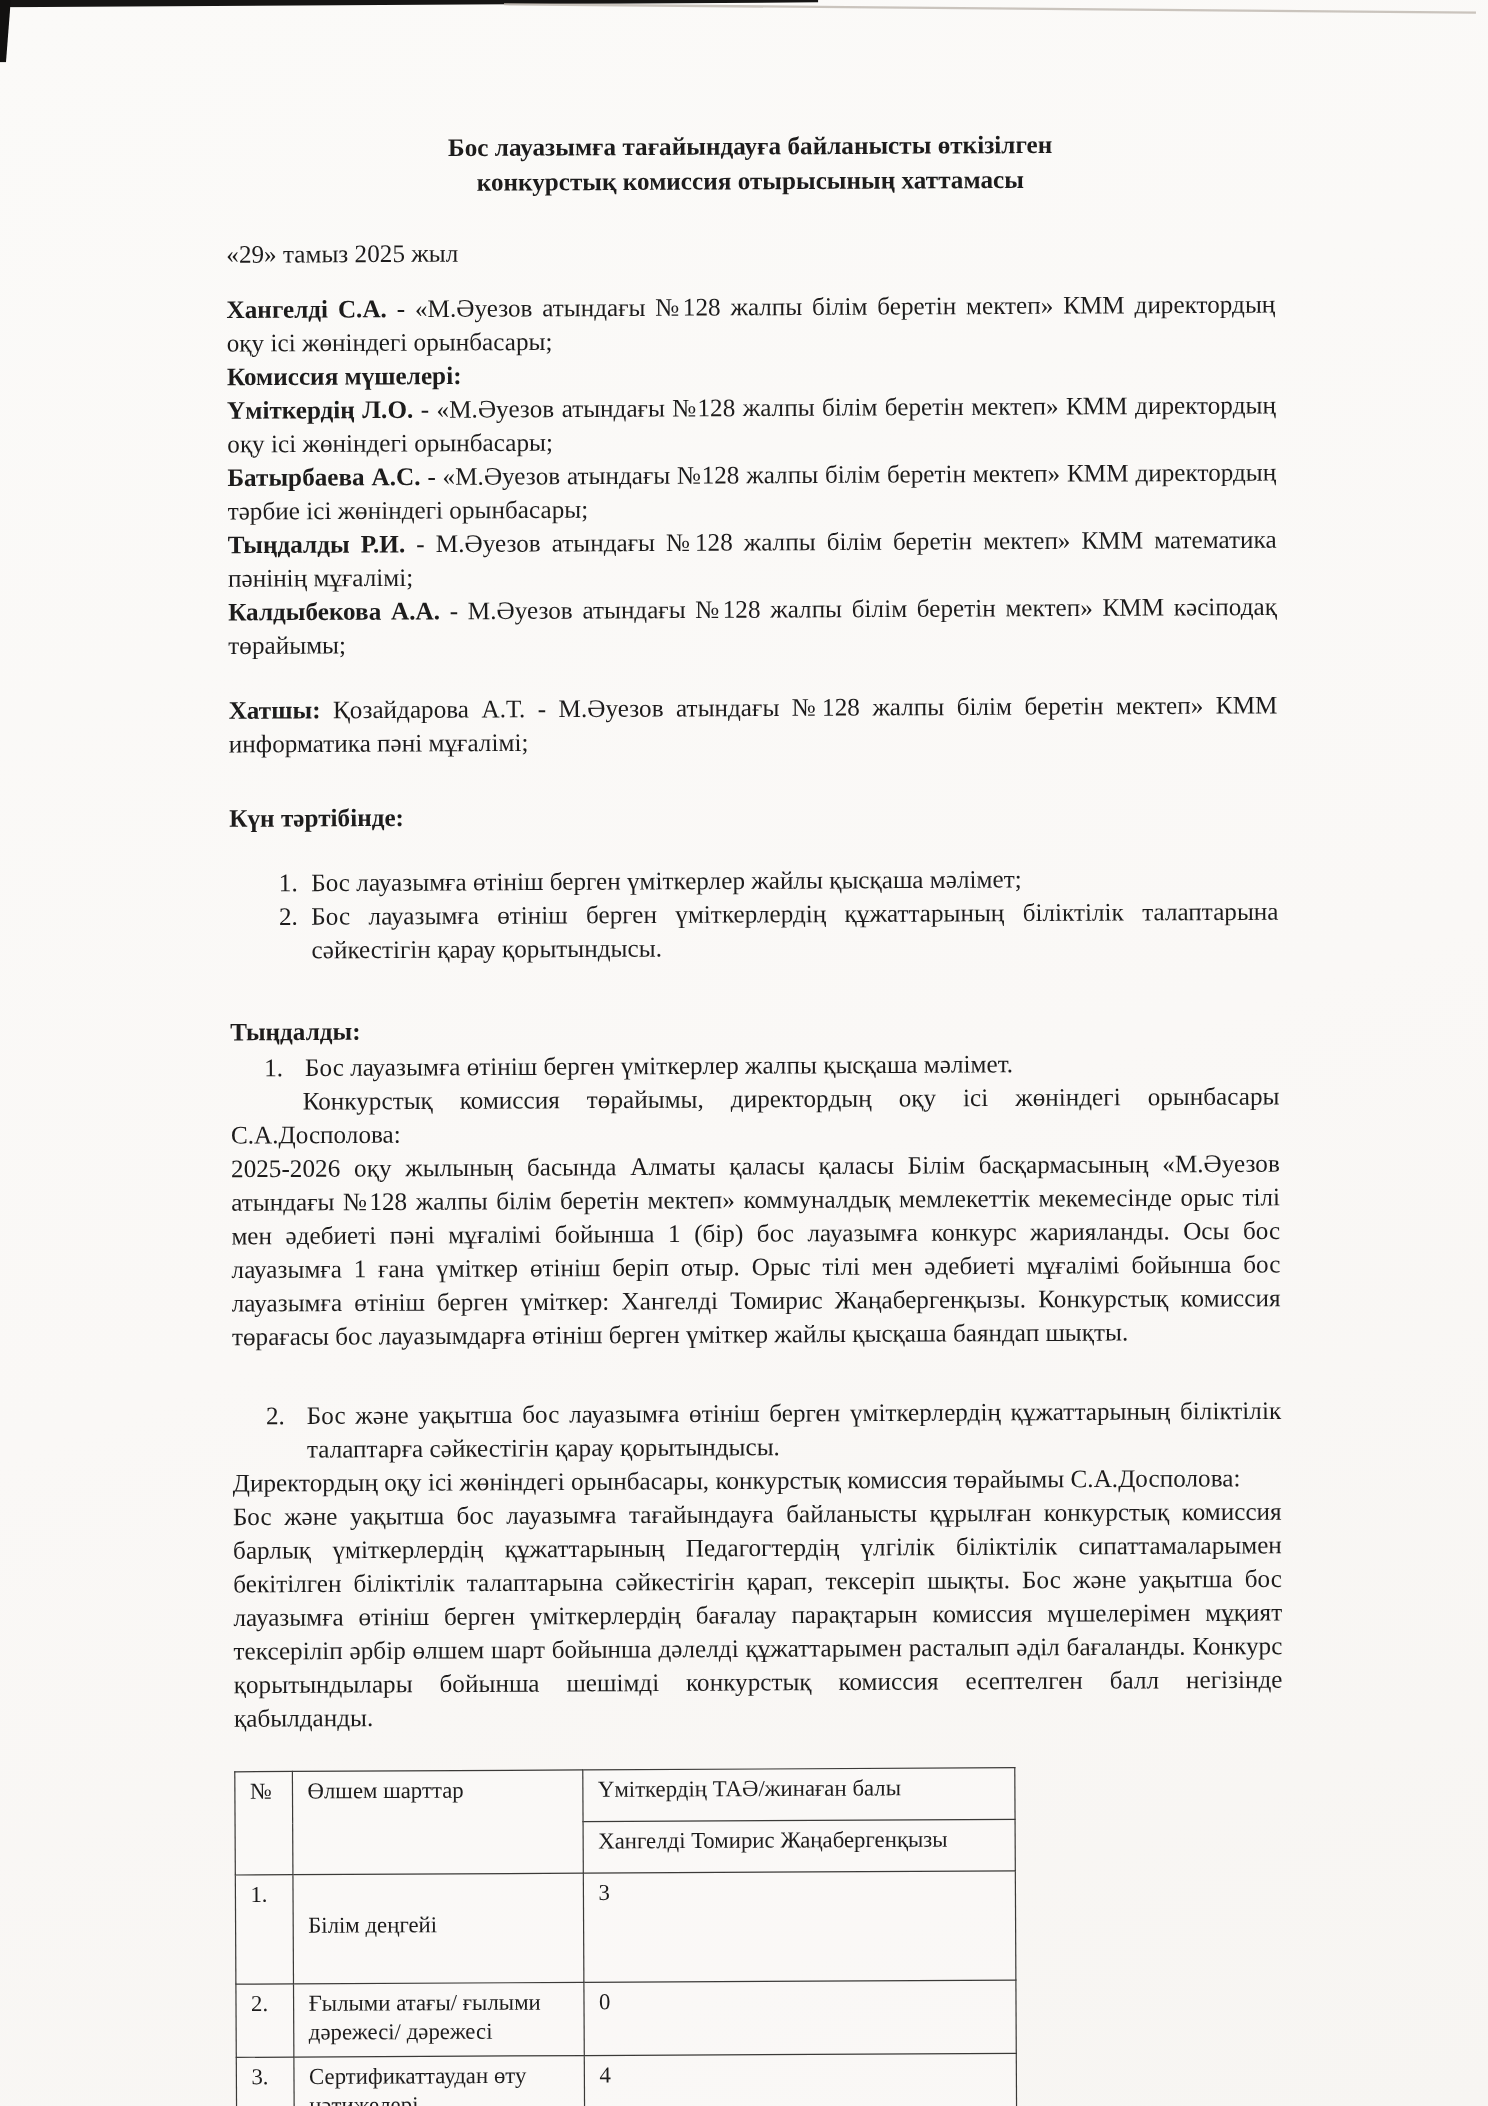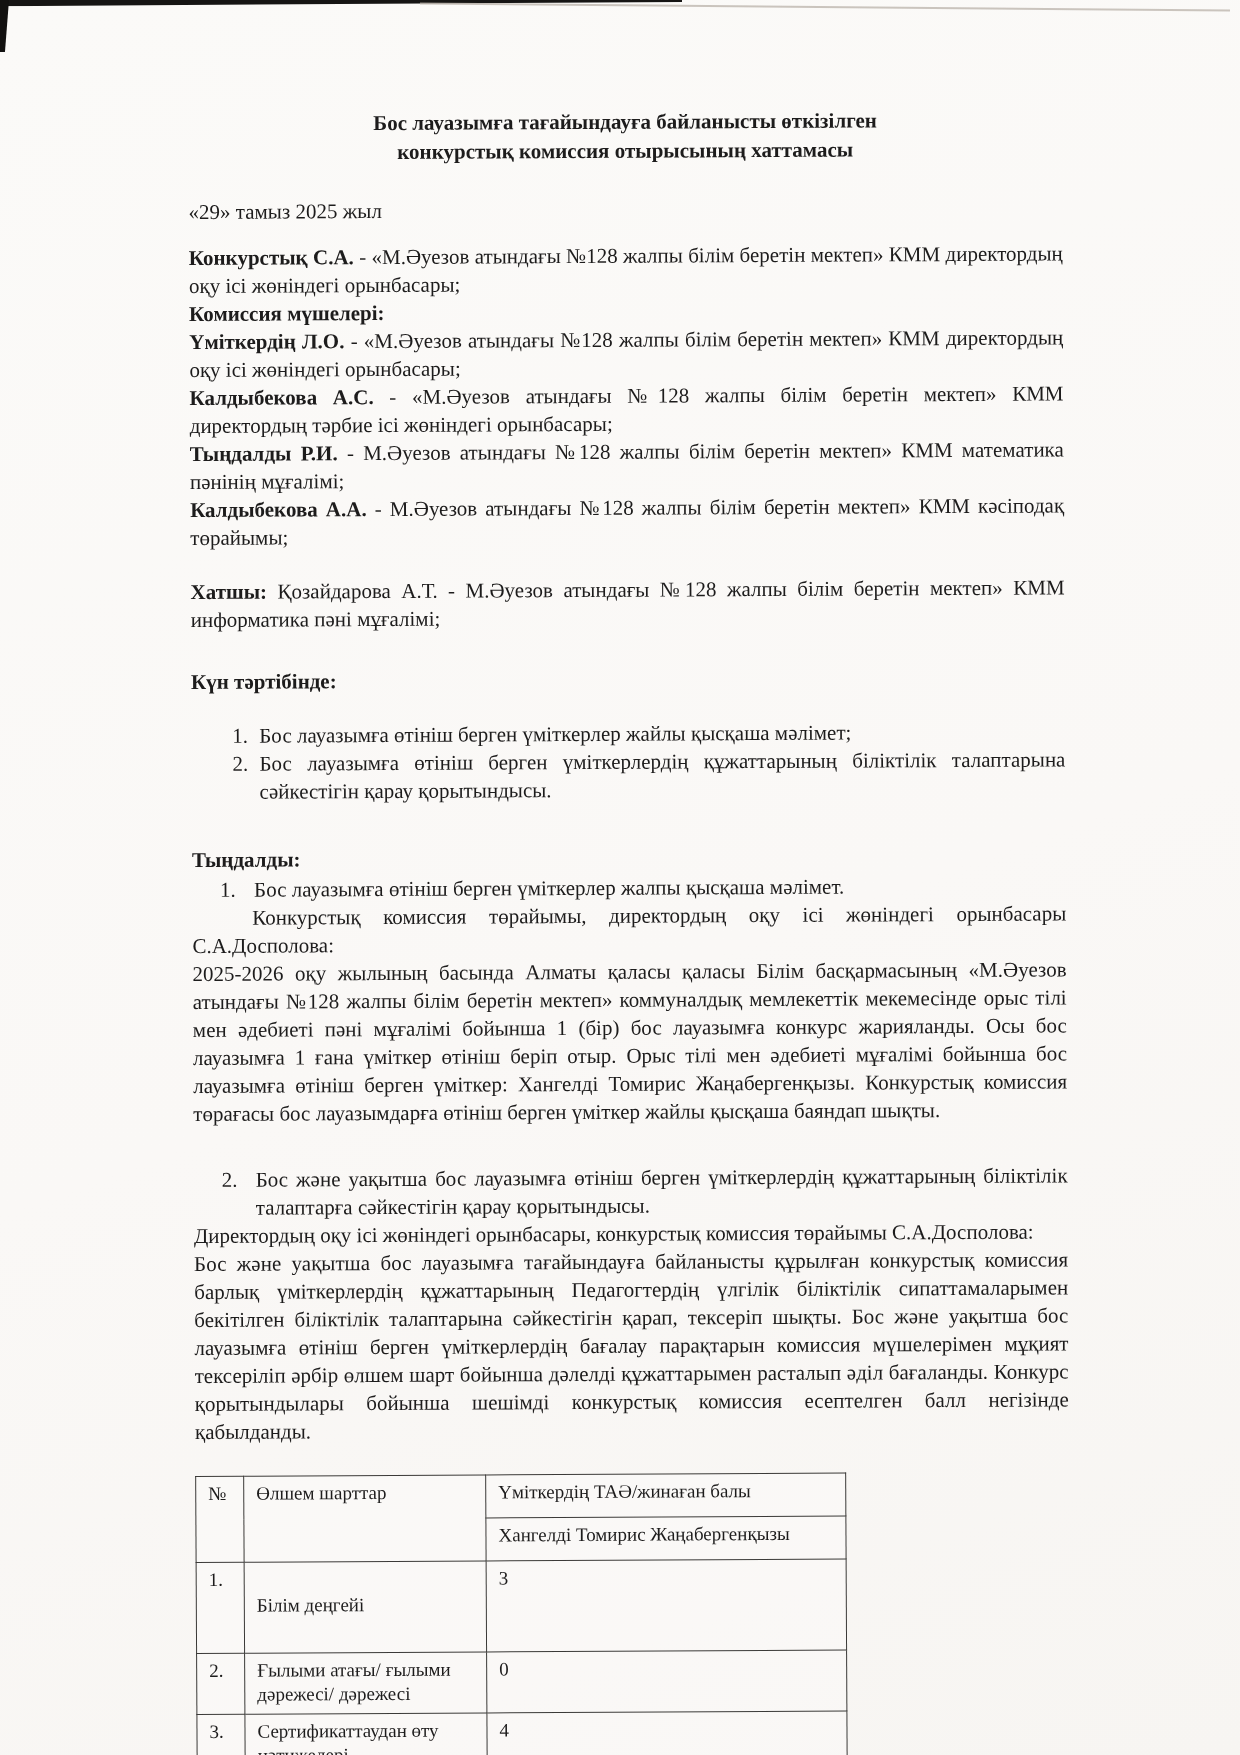--- a/index.html
+++ b/index.html
@@ -82,24 +82,24 @@
   <div class="content">
 
     <h1 class="title">
       <span class="tline">Бос лауазымға тағайындауға байланысты өткізілген</span>
       <span class="tline">конкурстық комиссия отырысының хаттамасы</span>
     </h1>
 
     <p class="date">«29» тамыз 2025 жыл</p>
 
     <div class="members">
-      <p class="jpara"><b>Конкурстық С.А.</b><span> - «М.Әуезов атындағы №128 жалпы білім беретін мектеп» КММ директордың оқу ісі жөніндегі орынбасары;</span></p>
+      <p class="jpara"><b>Хангелді С.А.</b><span> - «М.Әуезов атындағы №128 жалпы білім беретін мектеп» КММ директордың оқу ісі жөніндегі орынбасары;</span></p>
       <p class="jpara"><b>Комиссия мүшелері:</b><span></span></p>
       <p class="jpara"><b>Үміткердің Л.О.</b><span> - «М.Әуезов атындағы №128 жалпы білім беретін мектеп» КММ директордың оқу ісі жөніндегі орынбасары;</span></p>
-      <p class="jpara"><b>Калдыбекова А.С.</b><span> - «М.Әуезов атындағы №128 жалпы білім беретін мектеп» КММ директордың тәрбие ісі жөніндегі орынбасары;</span></p>
+      <p class="jpara"><b>Батырбаева А.С.</b><span> - «М.Әуезов атындағы №128 жалпы білім беретін мектеп» КММ директордың тәрбие ісі жөніндегі орынбасары;</span></p>
       <p class="jpara"><b>Тыңдалды Р.И.</b><span> - М.Әуезов атындағы №128 жалпы білім беретін мектеп» КММ математика пәнінің мұғалімі;</span></p>
       <p class="jpara"><b>Калдыбекова А.А.</b><span> - М.Әуезов атындағы №128 жалпы білім беретін мектеп» КММ кәсіподақ төрайымы;</span></p>
     </div>
 
     <p class="jpara secretary"><b>Хатшы:</b><span> Қозайдарова А.Т. - М.Әуезов атындағы №128 жалпы білім беретін мектеп» КММ информатика пәні мұғалімі;</span></p>
 
     <p class="bold-heading">Күн тәртібінде:</p>
 
     <ol class="agenda">
       <li>Бос лауазымға өтініш берген үміткерлер жайлы қысқаша мәлімет;</li>

